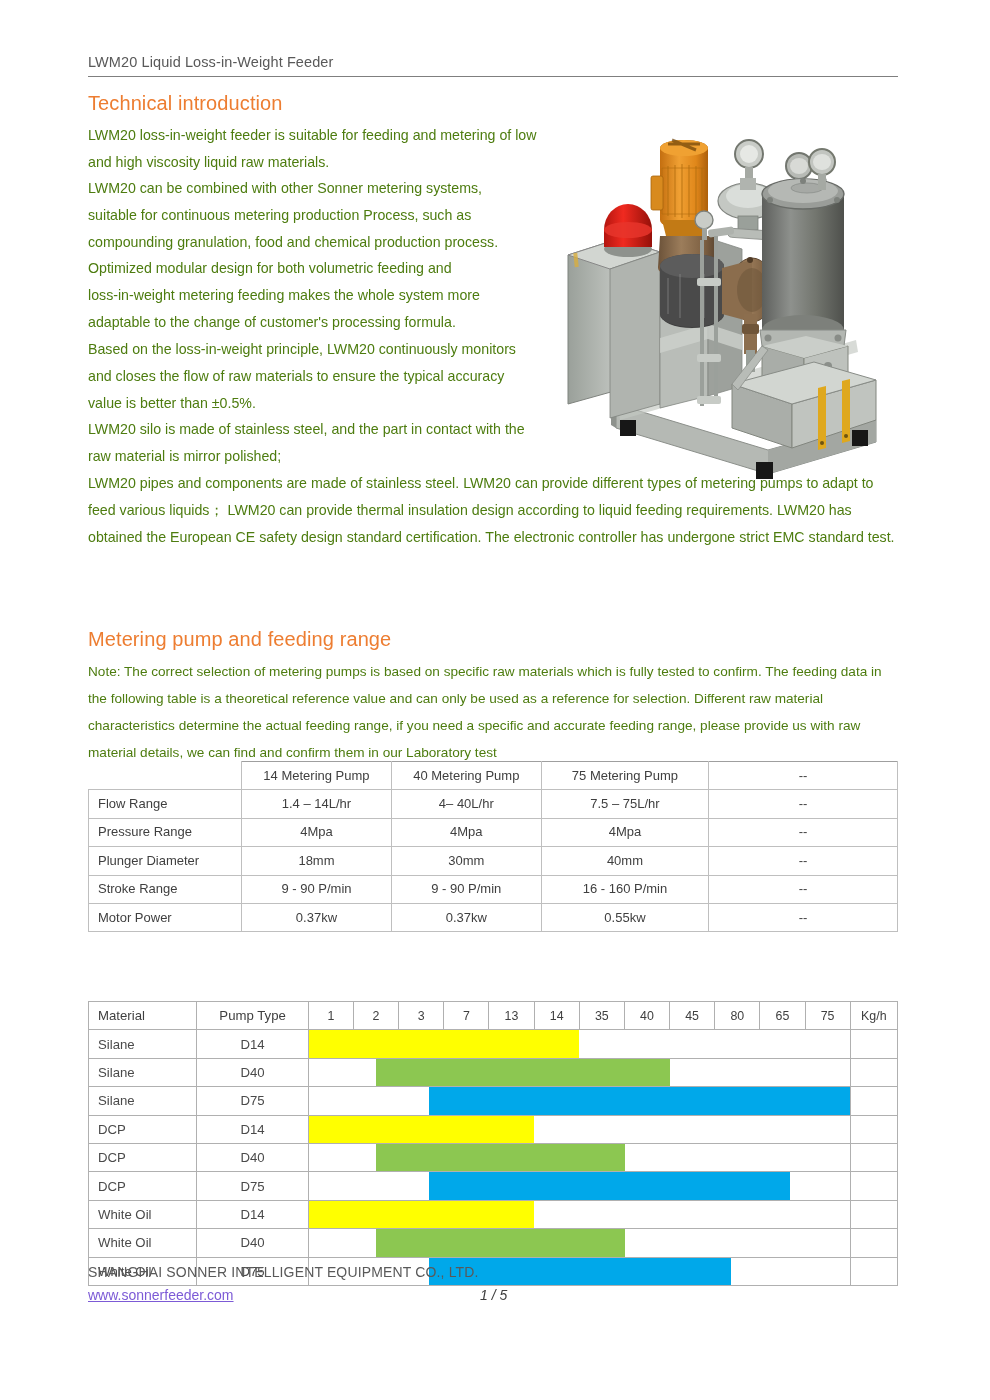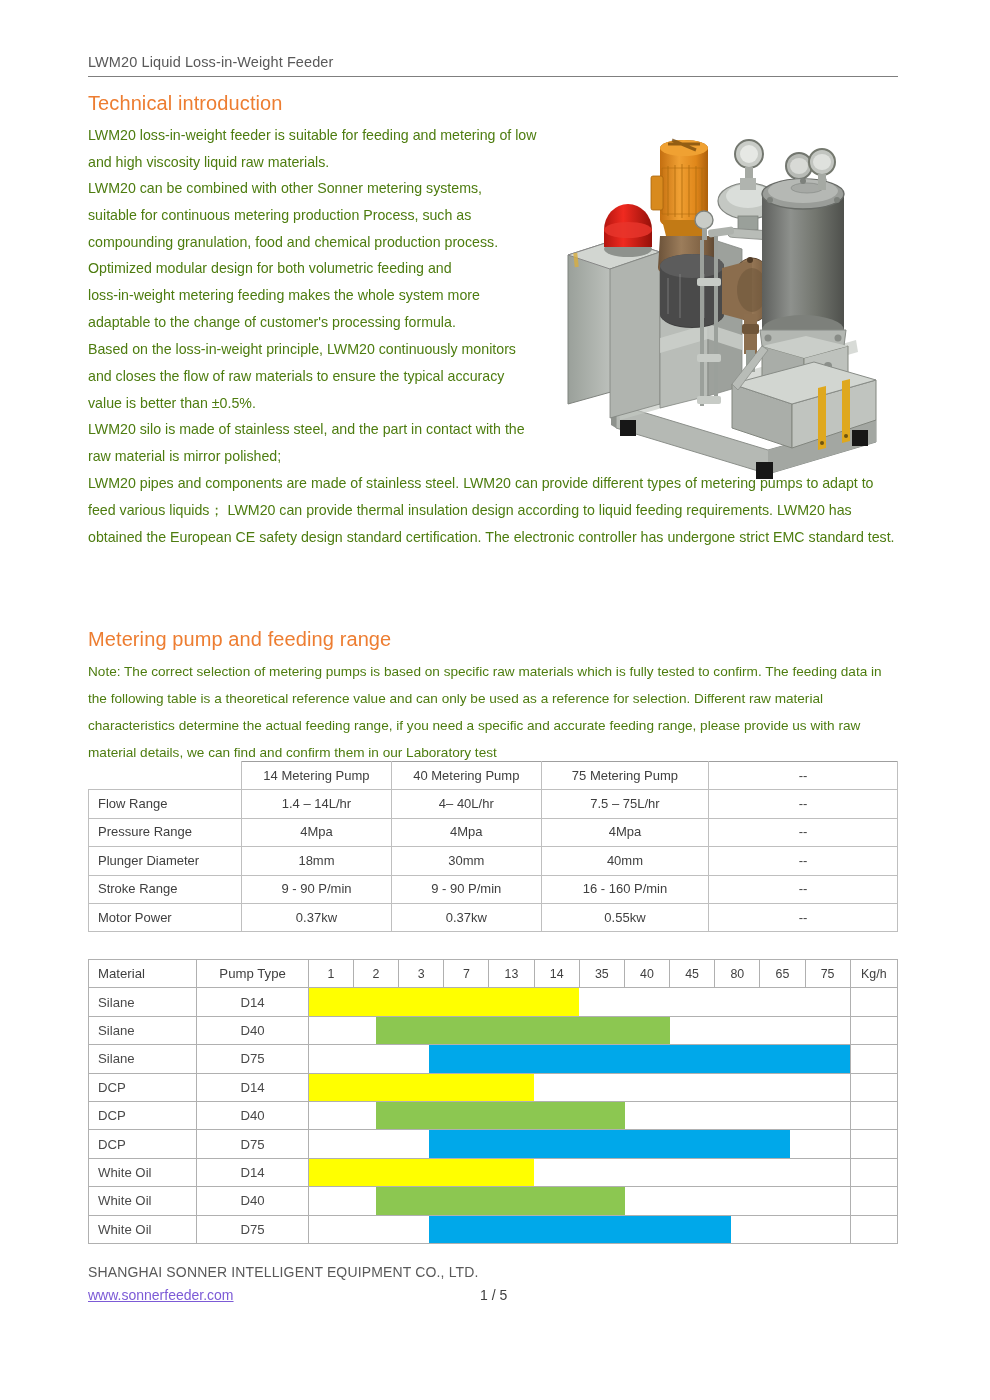--- a/index.html
+++ b/index.html
@@ -42,21 +42,21 @@
     border:1px solid #bfbfbf;height:27.4px;padding:0 6px;text-align:center;
     vertical-align:middle;line-height:1.1;
   }
   .spec td.lbl{text-align:left;padding-left:9px;}
   .spec tr:first-child td{border-top:1.2px solid #9f9f9f;}
   .spec td.blank{border-left:none;border-top:none;}
   .spec tr:first-child td.blank{border-top:none;border-left:none;}
 
   
   .rng{
-    position:absolute;left:88px;top:959px;width:810px;
+    position:absolute;left:88px;top:1001px;width:810px;
     font-size:12.6px;color:#3f3f3f;
   }
   .rng td,.rng th{
     border:1px solid #b0b0b0;padding:0;height:27.4px;
     font-weight:400;text-align:center;vertical-align:middle;
   }
   .rng th.mat{width:98px;text-align:left;padding-left:9px;font-size:13.2px;}
   .rng th.pt{width:110px;font-size:13.2px;}
   .rng th.sc{width:44px;font-size:12.4px;}
   .rng th.kg{width:46px;font-size:12.4px;border-radius:12px;}
@@ -64,21 +64,21 @@
   .rng td.pt{font-size:13.2px;color:#4a4a4a;}
   .rng td.barcell{padding:0;position:relative;border-left:none;border-right:none;}
   .rng td.kgcell{border-left:1px solid #b0b0b0;}
   .rowbar{position:absolute;top:0;bottom:0;}
 
   
   .foot{position:absolute;left:88px;top:1264px;width:810px;font-size:14px;color:#595959;}
   .foot .l1{letter-spacing:.15px;}
   .foot .l2{margin-top:7px;position:relative;height:20px;}
   .foot .link{color:#7c5ad6;text-decoration:underline;}
-  .foot .pg{position:absolute;left:392px;top:0;color:#404040;}
+  .foot .pg{position:absolute;left:392px;top:0;color:#404040;font-style:italic;}
   .foot .l3{margin-top:8px;color:#404040;}
   .foot .l3 b{font-weight:700;color:#2f2f2f;}
 </style>
 </head>
 <body>
 
 <div class="page">
 
   <div class="hdr">
     <div class="hdr-title">LWM20 Liquid Loss-in-Weight Feeder</div>

